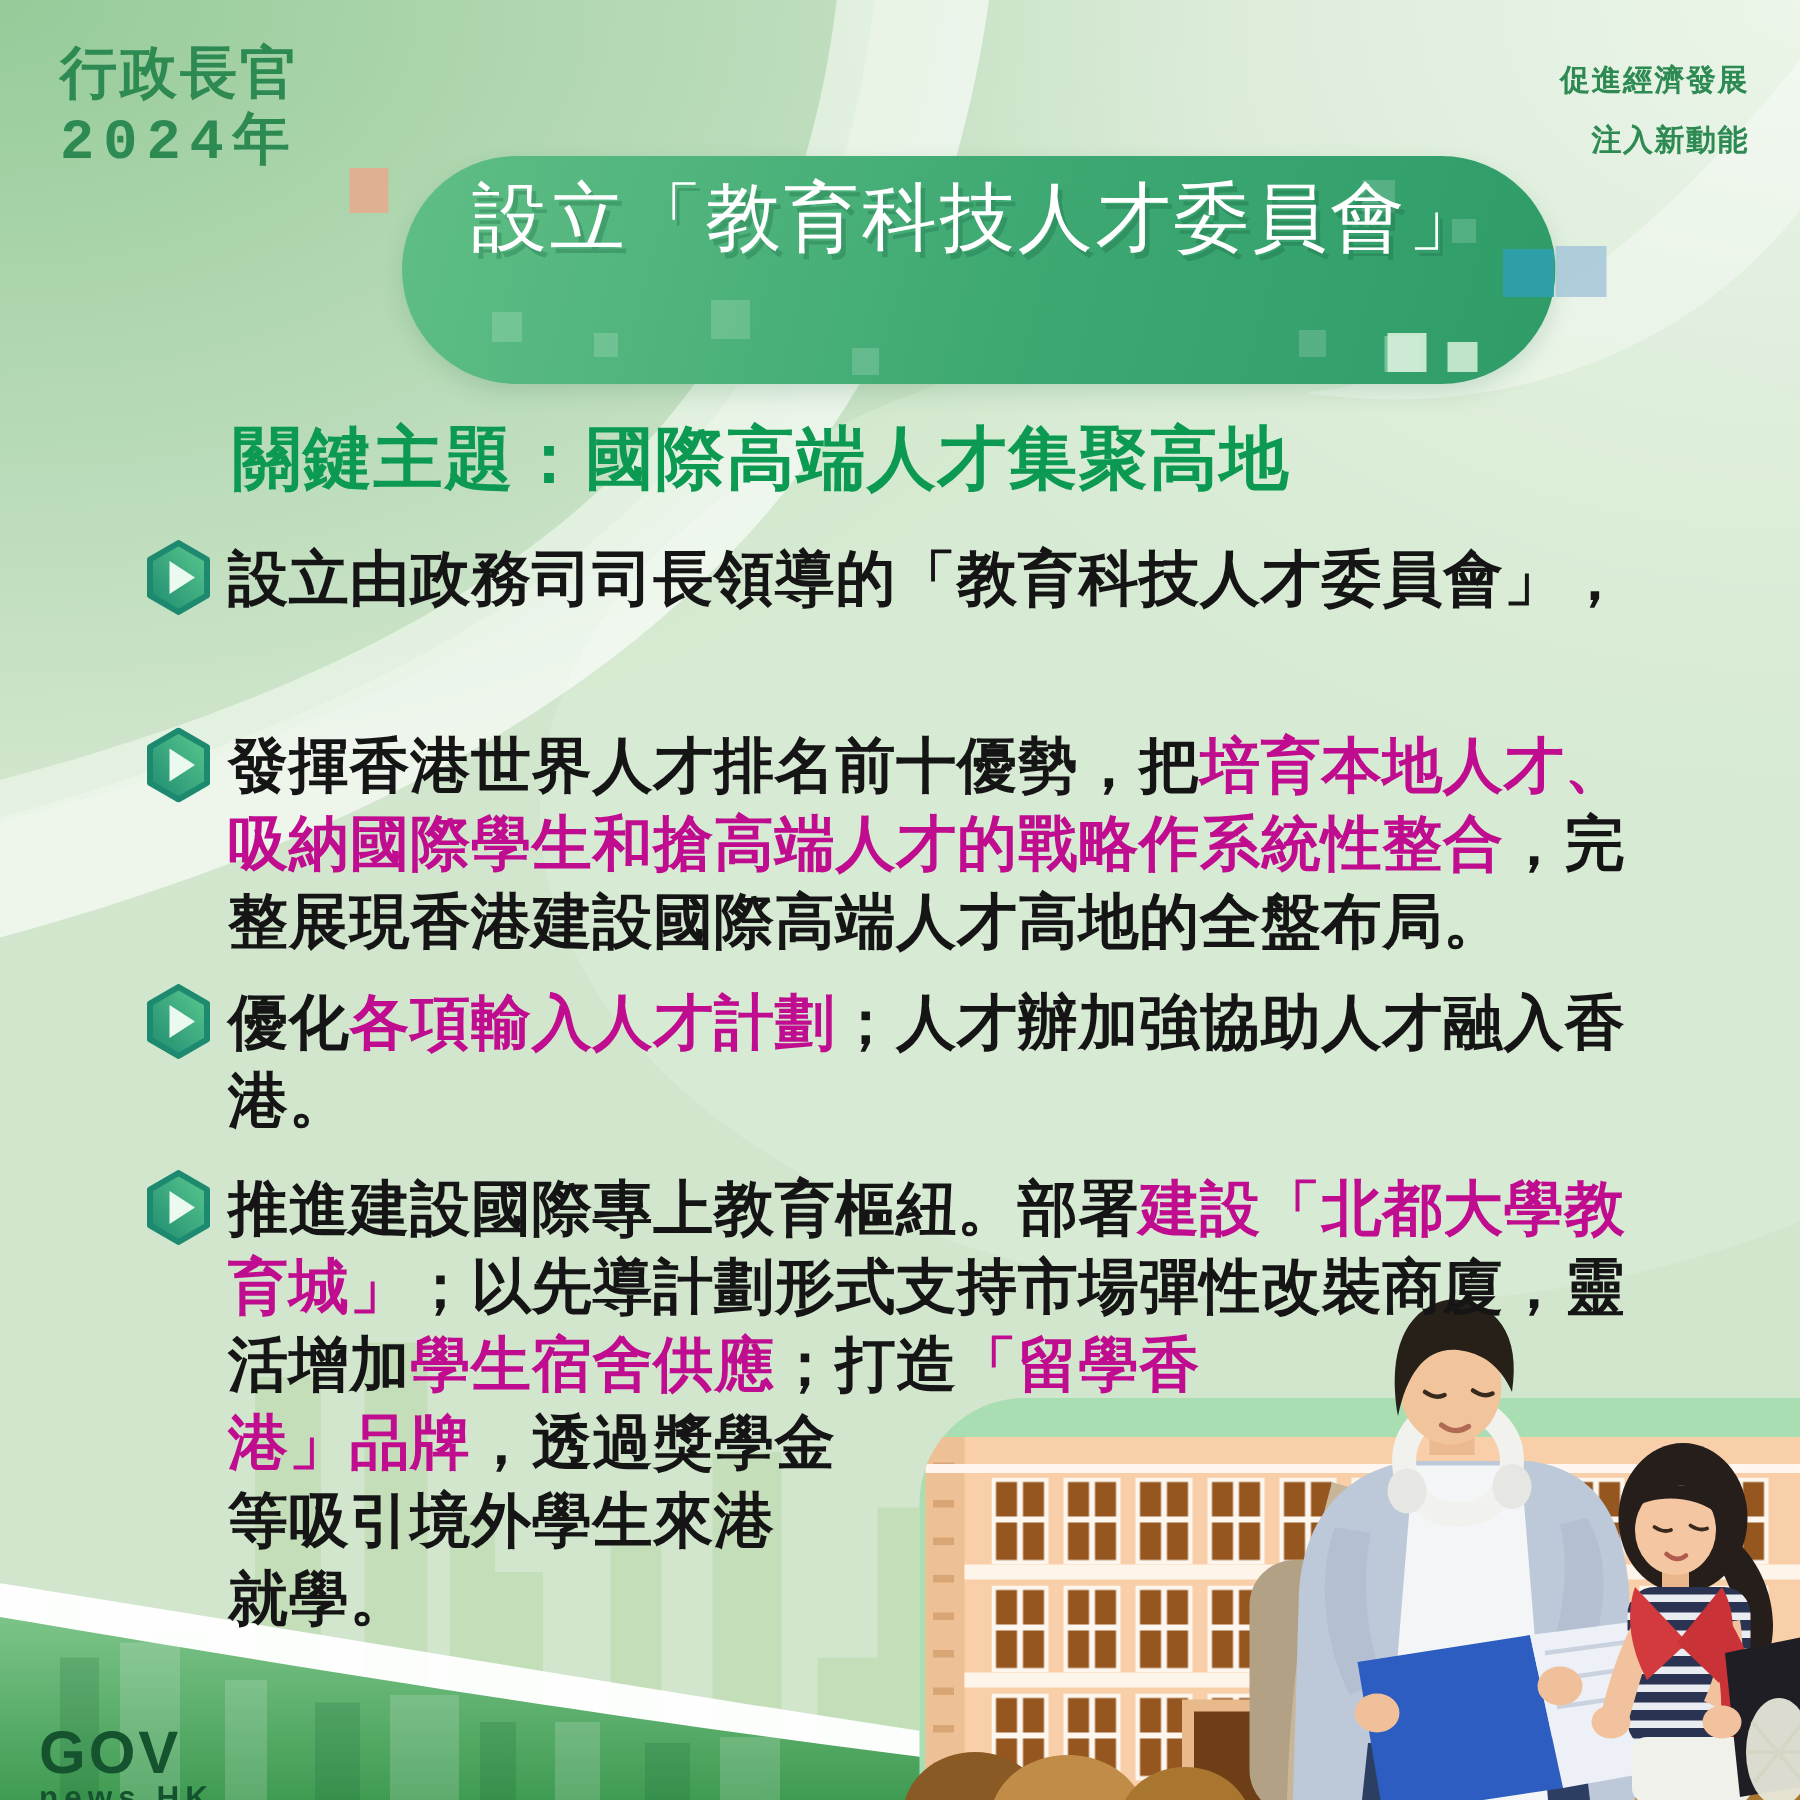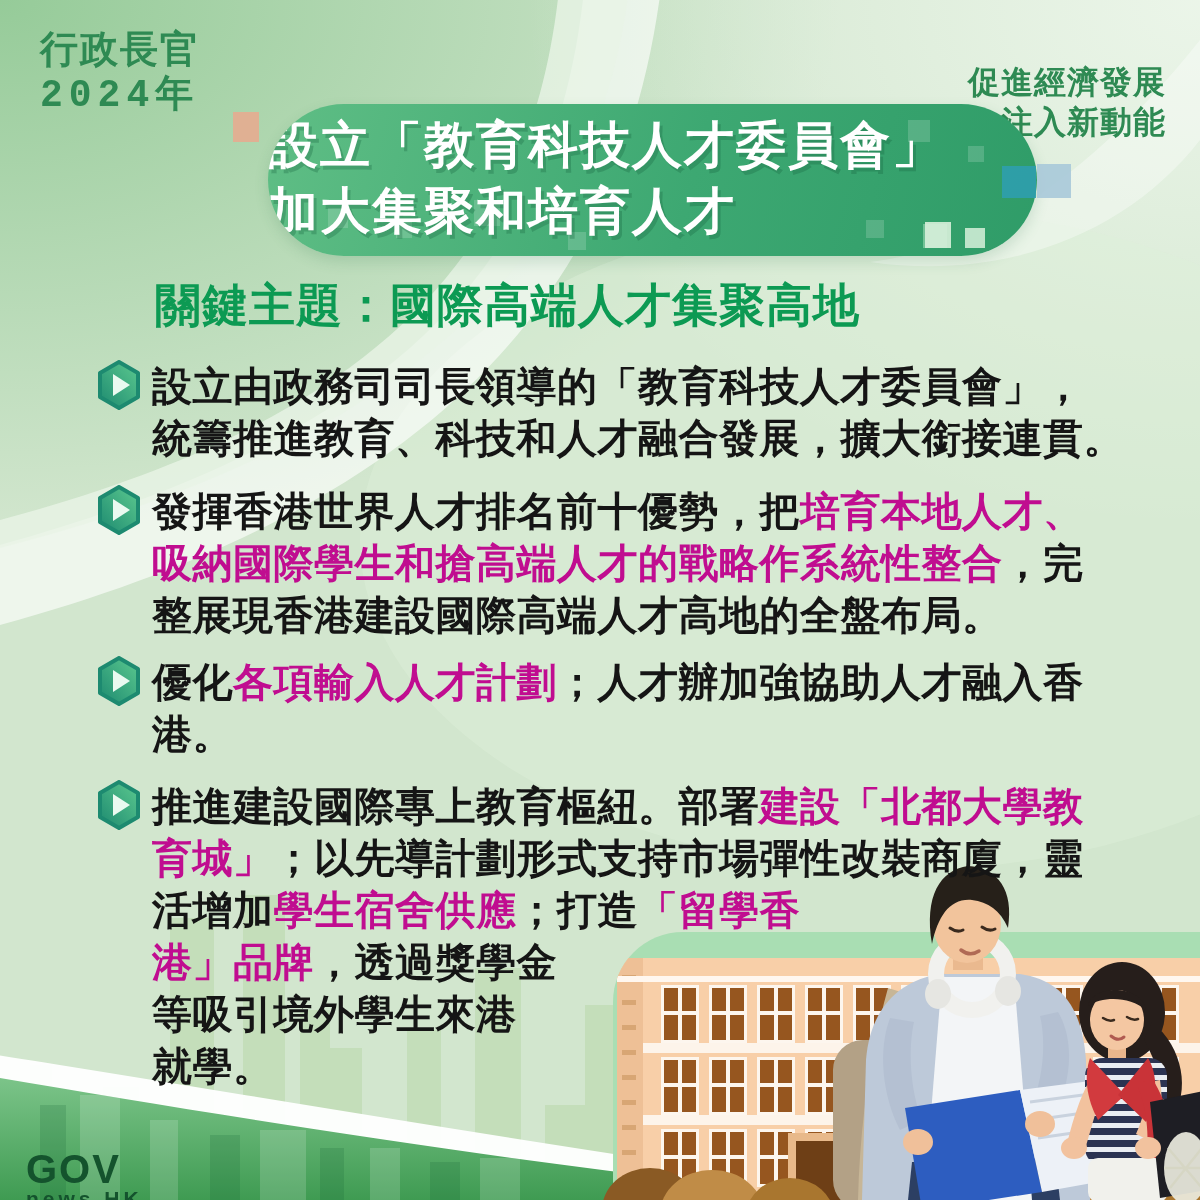--- a/index.html
+++ b/index.html
@@ -5,28 +5,28 @@
   html,body{margin:0;padding:0;}
   body{width:1200px;height:1200px;overflow:hidden;background:#d2e6ce;
        font-family:"Liberation Sans","DejaVu Sans",sans-serif;}
   #canvas{position:relative;width:1200px;height:1200px;overflow:hidden;}
   .abs{position:absolute;}
   svg{display:block;}
 
   
   .hdr-left{left:40px;top:30px;color:#2e8a53;font-weight:800;font-size:38px;line-height:44px;letter-spacing:2px;font-family:Liberation Mono, monospace;}
   .hdr-left .yr{letter-spacing:6px;}
-  .hdr-right{right:34px;top:34px;color:#2e8a53;font-weight:800;font-size:32px;line-height:40px;text-align:right;letter-spacing:1px;margin-top:28px;}
+  .hdr-right{right:34px;top:34px;color:#2e8a53;font-weight:800;font-size:20px;line-height:40px;text-align:right;letter-spacing:1px;}
 
   
   .banner{left:268px;top:104px;width:769px;height:152px;border-radius:76px;
           background:linear-gradient(105deg,#5fbe85 0%,#3da872 55%,#2f9c68 100%);
           box-shadow:0 6px 14px rgba(50,120,80,.18);overflow:hidden;}
-  .banner-text{position:absolute;left:0;top:8px;width:100%;color:#ffffff;
-               font-weight:700;font-size:50px;line-height:66px;letter-spacing:2px;white-space:nowrap;
+  .banner-text{position:absolute;left:0;top:8px;width:100%;text-align:center;color:#ffffff;
+               font-weight:400;font-size:50px;line-height:66px;letter-spacing:2px;white-space:nowrap;
                text-shadow:3px 4px 0 rgba(23,100,62,.30);}
   .px{position:absolute;background:rgba(255,255,255,.17);}
   .px.g{background:rgba(190,235,205,.45);}
 
   .sq{position:absolute;}
 
   
   .subtitle{left:155px;top:282px;color:#0c9a53;font-weight:800;font-size:46px;line-height:46px;letter-spacing:1px;white-space:nowrap;}
 
   
@@ -239,21 +239,20 @@
     <div class="px" style="left:60px;top:104px;width:20px;height:20px;"></div>
     <div class="px" style="left:128px;top:118px;width:16px;height:16px;"></div>
     <div class="px" style="left:206px;top:96px;width:26px;height:26px;"></div>
     <div class="px" style="left:300px;top:128px;width:18px;height:18px;"></div>
     <div class="px" style="left:640px;top:16px;width:22px;height:22px;"></div>
     <div class="px" style="left:700px;top:42px;width:16px;height:16px;"></div>
     <div class="px" style="left:598px;top:116px;width:18px;height:18px;"></div>
     <div class="px g" style="left:655px;top:120px;width:24px;height:24px;"></div>
     <div class="banner-text">
       <div>設立「教育科技人才委員會」</div>
-      <div>加大集聚和培育人才</div>
     </div>
   </div>
 
   <div class="abs sq" style="left:233px;top:112px;width:26px;height:30px;background:#e9a98e;opacity:.85;"></div>
   <div class="abs sq" style="left:1002px;top:166px;width:34px;height:32px;background:#2f9fae;opacity:.9;"></div>
   <div class="abs sq" style="left:1037px;top:164px;width:34px;height:34px;background:#a9c9d9;opacity:.9;"></div>
   <div class="abs sq" style="left:925px;top:222px;width:26px;height:26px;background:rgba(215,240,218,.9);"></div>
   <div class="abs sq" style="left:965px;top:228px;width:20px;height:20px;background:rgba(215,240,218,.85);"></div>
 
   <div class="abs subtitle">關鍵主題：國際高端人才集聚高地</div>
@@ -262,21 +261,21 @@
     <svg class="bullet-icon" width="46" height="50" viewBox="0 0 46 50">
       <defs>
           <linearGradient id="bg1" x1="0" y1="1" x2="1" y2="0">
         <stop offset="0%" stop-color="#1d8a70"></stop>
             <stop offset="100%" stop-color="#5cc98f"></stop>
           </linearGradient>
         </defs>
       <polygon points="23,2 42,13 42,37 23,48 4,37 4,13" fill="url(#bg1)" stroke="#1d8a70" stroke-width="4" stroke-linejoin="round"></polygon>
       <polygon points="17,14 34,25 17,36" fill="#eafaf0"></polygon>
     </svg>
-    <div class="bullet-text"><span>設立由政務司司長領導的「教育科技人才委員會」，</span><br><span>統籌推進教育、科技和人才融合發展，擴大銜接連貫。</span></div>
+    <div class="bullet-text"><span>設立由政務司司長領導的「教育科技人才委員會」，</span><br></div>
   </div>
 
   <div class="abs bullet" style="top:481px;">
     <svg class="bullet-icon" width="46" height="50" viewBox="0 0 46 50">
       <polygon points="23,2 42,13 42,37 23,48 4,37 4,13" fill="url(#bg1)" stroke="#1d8a70" stroke-width="4" stroke-linejoin="round"></polygon>
       <polygon points="17,14 34,25 17,36" fill="#eafaf0"></polygon>
     </svg>
     <div class="bullet-text"><span>發揮香港世界人才排名前十優勢，把</span><span class="hl">培育本地人才、</span><br><span class="hl">吸納國際學生和搶高端人才的戰略作系統性整合</span><span>，完</span><br><span>整展現香港建設國際高端人才高地的全盤布局。</span></div>
   </div>
 

